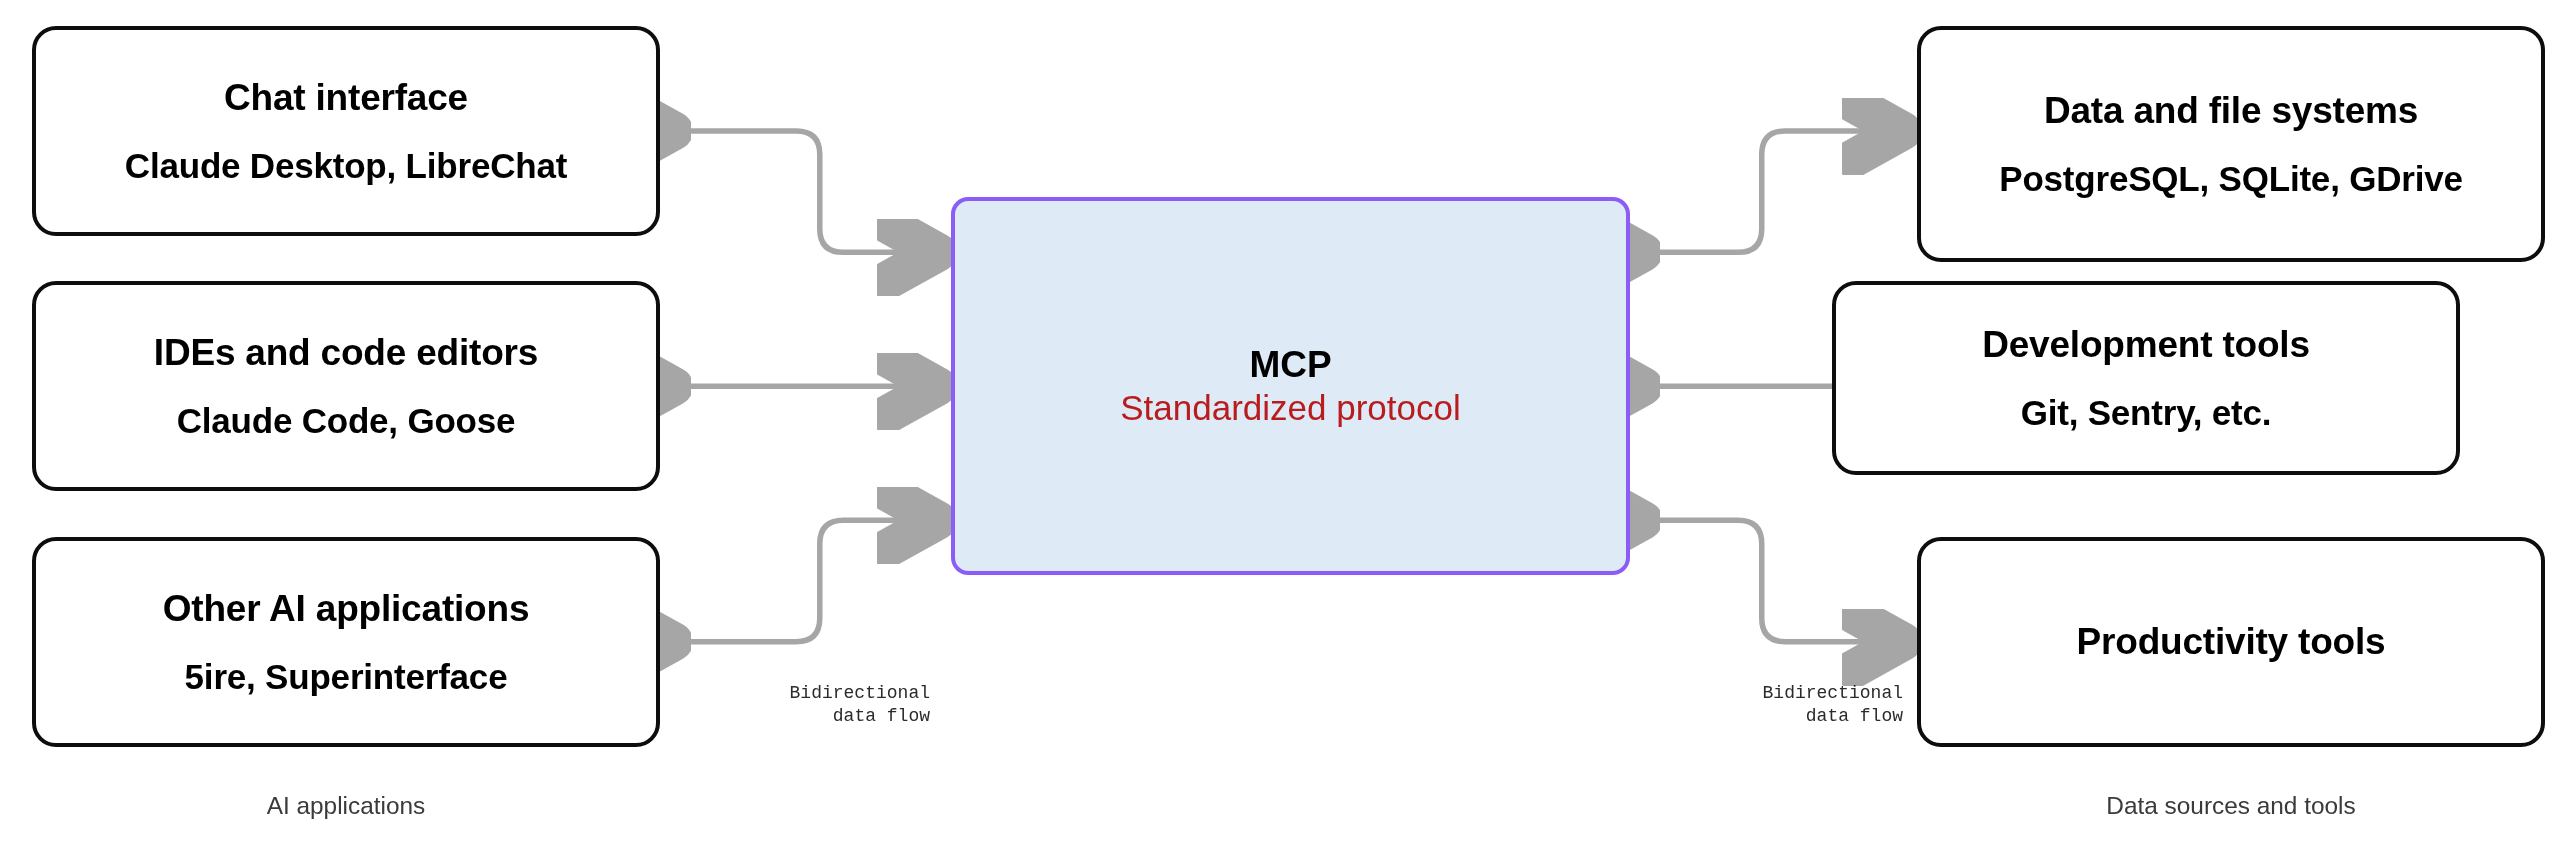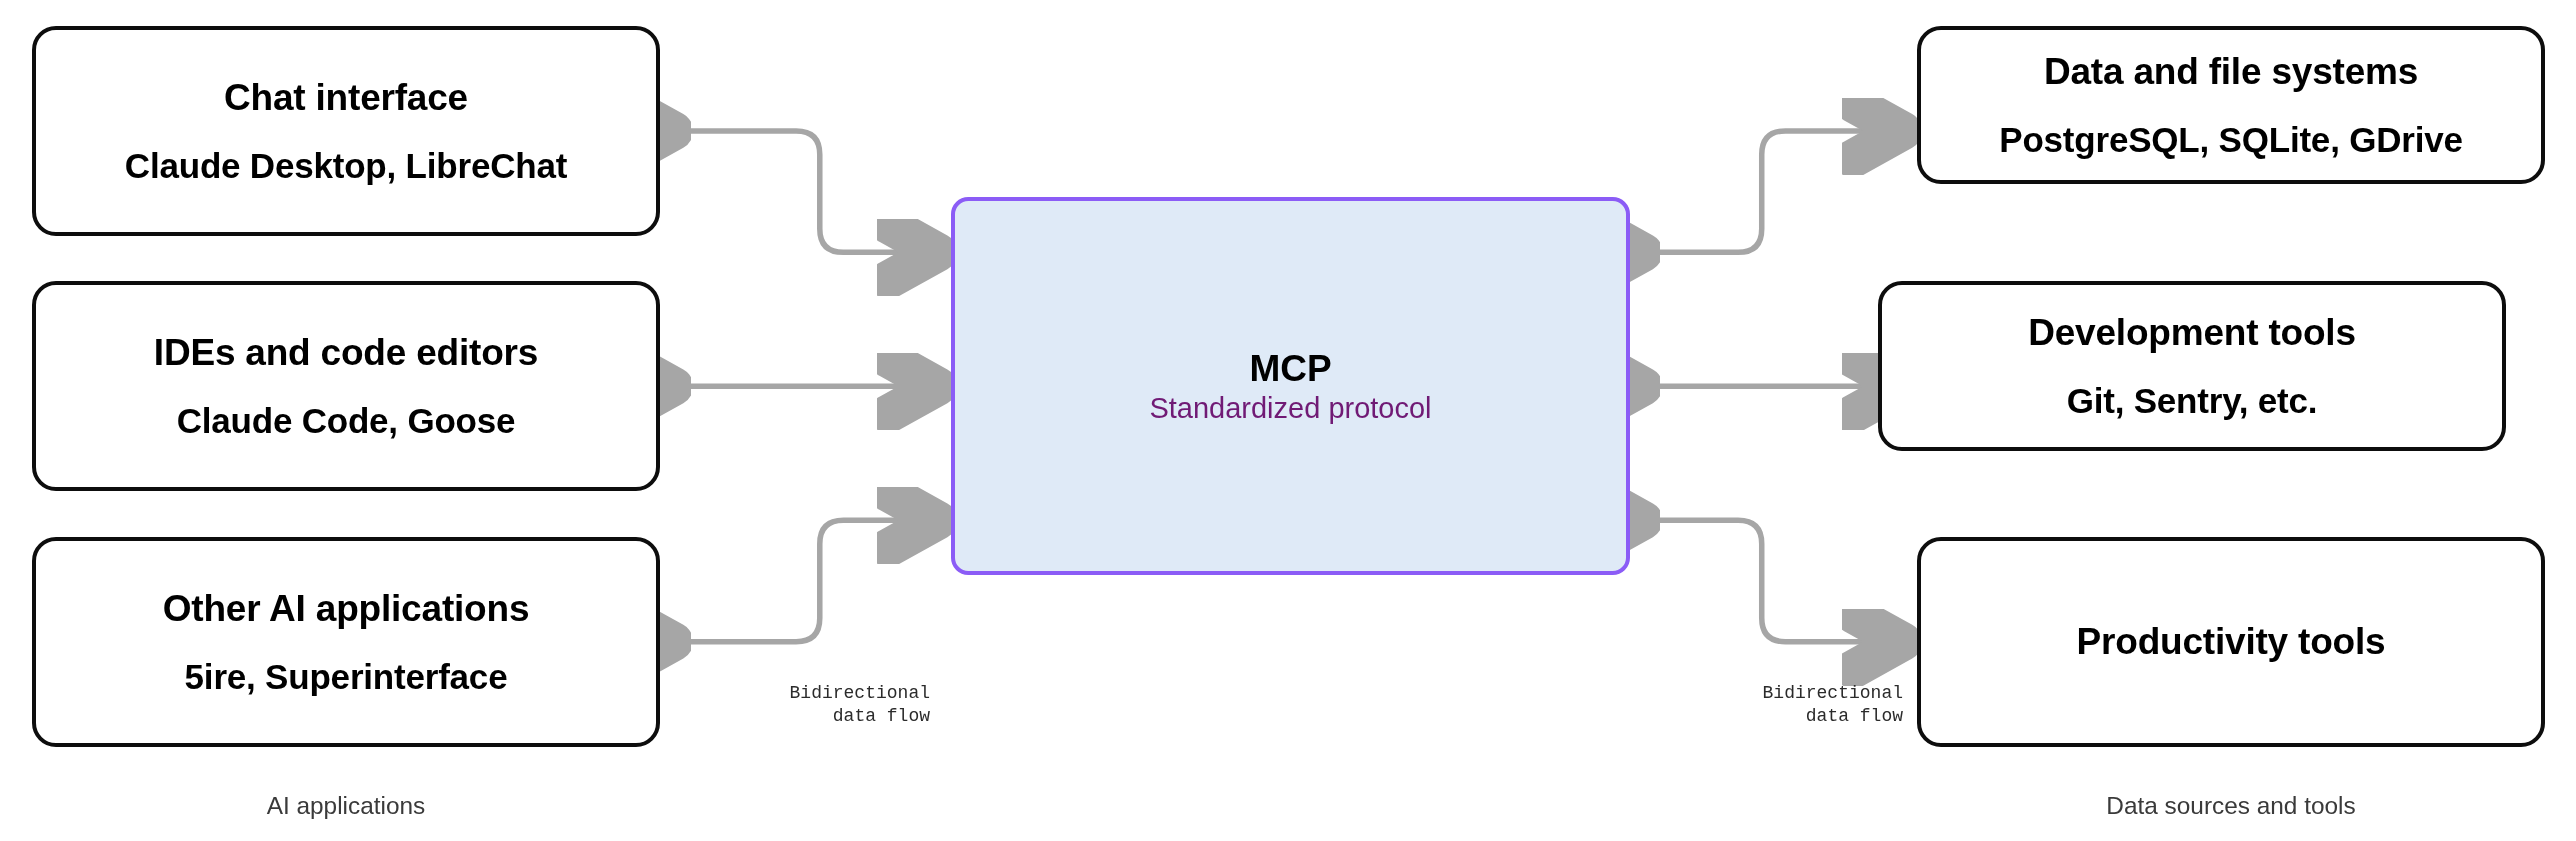--- a/index.html
+++ b/index.html
@@ -58,23 +58,23 @@
     text-align: center;
     line-height: 1.22;
   }
   .mcp-node .n-title {
     font-size: 37px;
     font-weight: bold;
     color: #000000;
     white-space: nowrap;
   }
   .mcp-node .n-sub {
-    font-size: 29px;
+    font-size: 35px;
     font-weight: normal;
-    color: #701a75;
+    color: #b91c1c;
     white-space: nowrap;
   }
   .flow-label {
     position: absolute;
     font-size: 18px;
     color: #2b2b2b;
     text-align: right;
     line-height: 1.28;
     white-space: nowrap;
     font-family: Liberation Mono, monospace;
@@ -143,26 +143,26 @@
   <div class="node" style="left:32px; top:537px; width:628px; height:210px;">
     <div class="n-title">Other AI applications</div>
     <div class="n-sub">5ire, Superinterface</div>
   </div>
 
   <div class="mcp-node" style="left:951px; top:197px; width:679px; height:378px;">
     <div class="n-title">MCP</div>
     <div class="n-sub">Standardized protocol</div>
   </div>
 
-  <div class="node" style="left:1917px; top:26px; width:628px; height:158px;">
+  <div class="node" style="left:1917px; top:26px; width:628px; height:236px;">
     <div class="n-title">Data and file systems</div>
     <div class="n-sub">PostgreSQL, SQLite, GDrive</div>
   </div>
 
-  <div class="node" style="left:1878px; top:281px; width:628px; height:170px;">
+  <div class="node" style="left:1832px; top:281px; width:628px; height:194px;">
     <div class="n-title">Development tools</div>
     <div class="n-sub">Git, Sentry, etc.</div>
   </div>
 
   <div class="node" style="left:1917px; top:537px; width:628px; height:210px;">
     <div class="n-title">Productivity tools</div>
   </div>
 
   <div class="flow-label" style="left:678px; top:682px; width:252px;">
     <div>Bidirectional</div>

